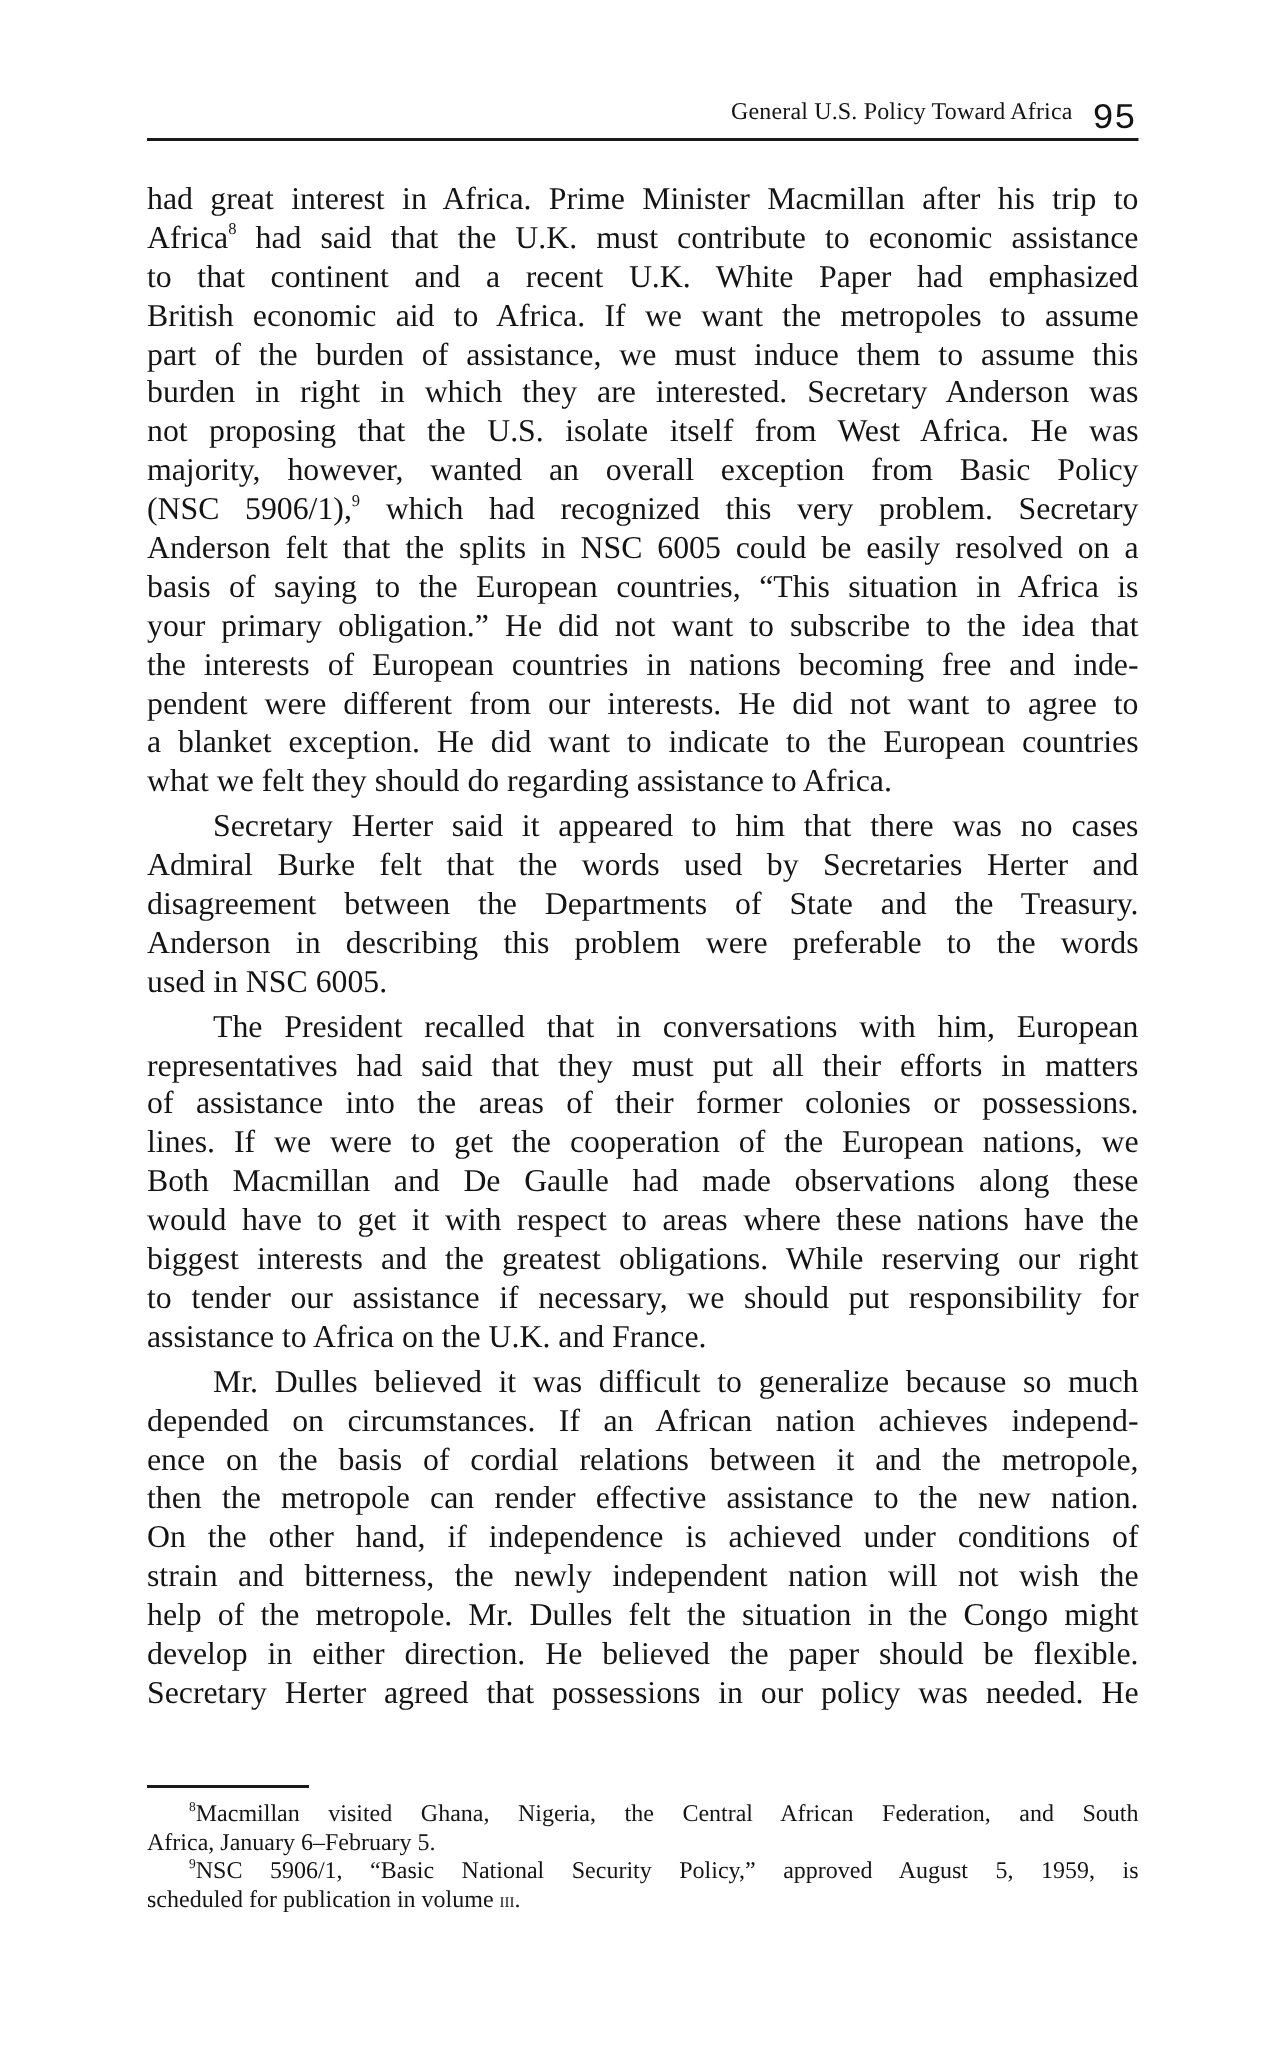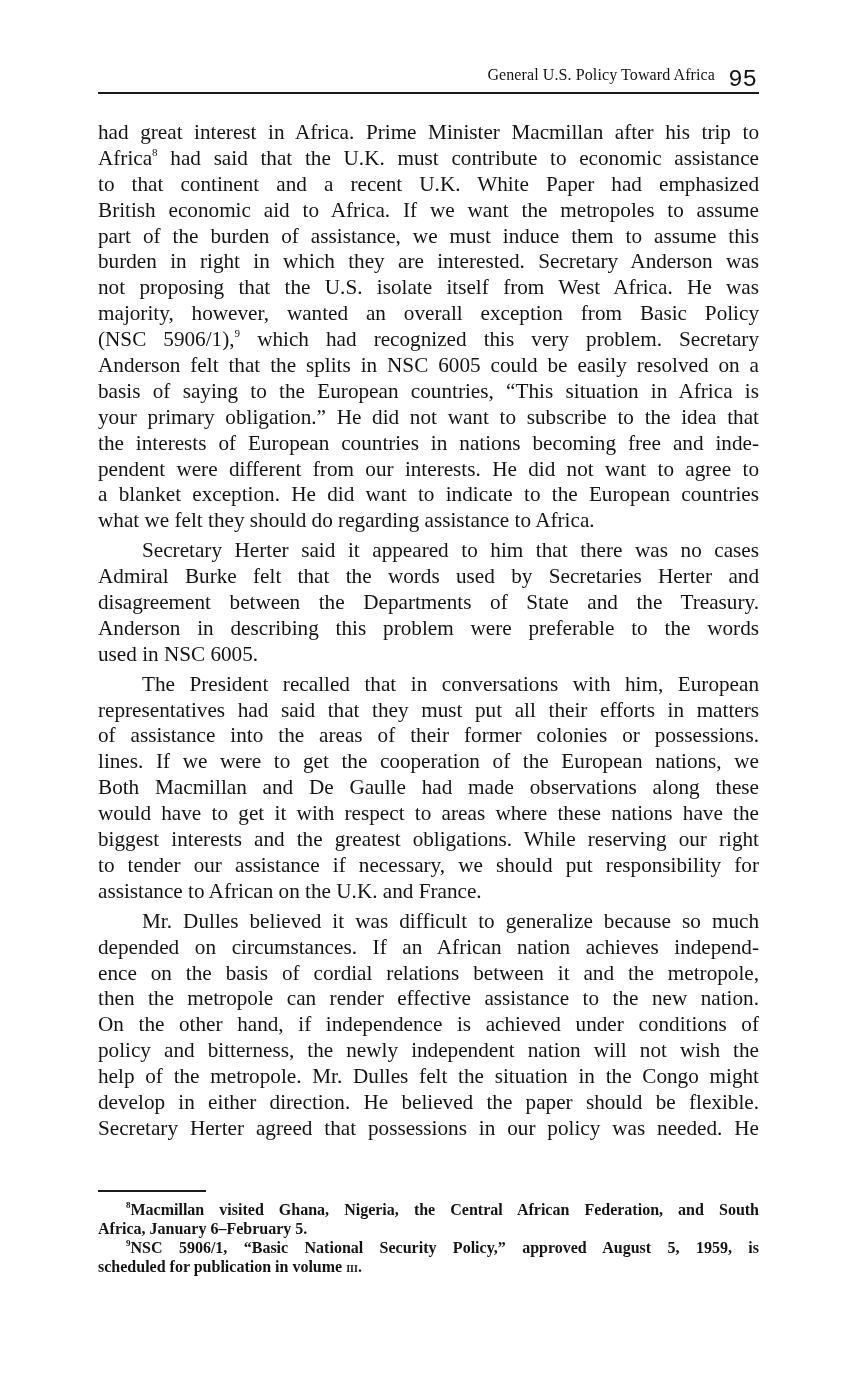--- a/index.html
+++ b/index.html
@@ -15,21 +15,21 @@
           text-align: justify; text-align-last: justify; white-space: nowrap;
           overflow: visible; }
   .line.last { text-align-last: left; }
   .line.indent { padding-left: 44px; }
   .para { margin-bottom: 4px; }
   sup { font-size: 11px; vertical-align: 9px; line-height: 0; }
   .fn-rule { position: absolute; left: 98px; top: 1190px; width: 108px; height: 2px;
              background: #1a1a1a; }
   .footnotes { position: absolute; left: 98px; top: 1200px; width: 661px; }
   .fn-line { display: block; font-size: 16px; line-height: 19px; height: 19px;
-             text-align: justify; text-align-last: justify; white-space: nowrap; font-weight: bold; }
+             text-align: justify; text-align-last: justify; white-space: nowrap; }
   .fn-line.last { text-align-last: left; }
   .fn-line.indent { padding-left: 28px; }
   .fn-line sup { font-size: 9px; vertical-align: 7px; }
   .smallcaps { font-variant: small-caps; font-size: 10px; }
 </style>
 </head>
 <body>
 
 <div>
   <div class="header">
@@ -65,29 +65,29 @@
       </div>
       <div class="para">
         <span class="line indent">The President recalled that in conversations with him, European</span>
         <span class="line">representatives had said that they must put all their efforts in matters</span>
         <span class="line">of assistance into the areas of their former colonies or possessions.</span>
         <span class="line">lines. If we were to get the cooperation of the European nations, we</span>
         <span class="line">Both Macmillan and De Gaulle had made observations along these</span>
         <span class="line">would have to get it with respect to areas where these nations have the</span>
         <span class="line">biggest interests and the greatest obligations. While reserving our right</span>
         <span class="line">to tender our assistance if necessary, we should put responsibility for</span>
-        <span class="line last">assistance to African on the U.K. and France.</span>
+        <span class="line last">assistance to Africa on the U.K. and France.</span>
       </div>
       <div class="para">
         <span class="line indent">Mr. Dulles believed it was difficult to generalize because so much</span>
         <span class="line">depended on circumstances. If an African nation achieves independ-</span>
         <span class="line">ence on the basis of cordial relations between it and the metropole,</span>
         <span class="line">then the metropole can render effective assistance to the new nation.</span>
         <span class="line">On the other hand, if independence is achieved under conditions of</span>
-        <span class="line">policy and bitterness, the newly independent nation will not wish the</span>
+        <span class="line">strain and bitterness, the newly independent nation will not wish the</span>
         <span class="line">help of the metropole. Mr. Dulles felt the situation in the Congo might</span>
         <span class="line">develop in either direction. He believed the paper should be flexible.</span>
         <span class="line">Secretary Herter agreed that possessions in our policy was needed. He</span>
       </div>
     </div>
 
   <div class="fn-rule"></div>
   <div class="footnotes" id="footnotes">
       <div>
         <span class="fn-line indent"><sup>8</sup>Macmillan visited Ghana, Nigeria, the Central African Federation, and South</span>

